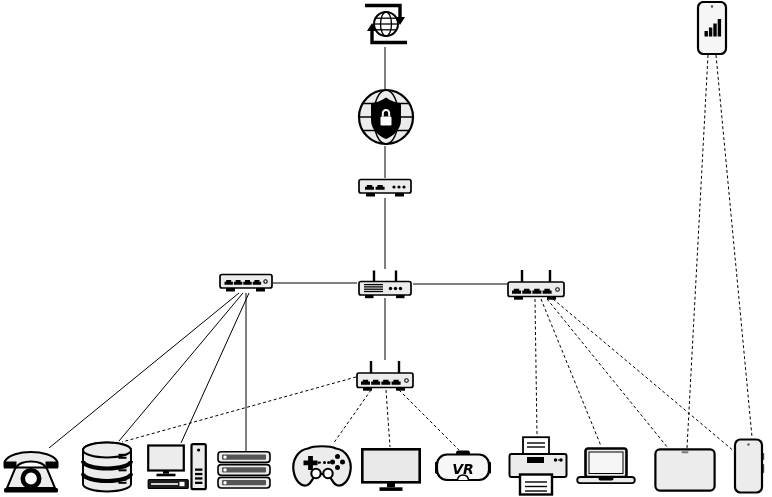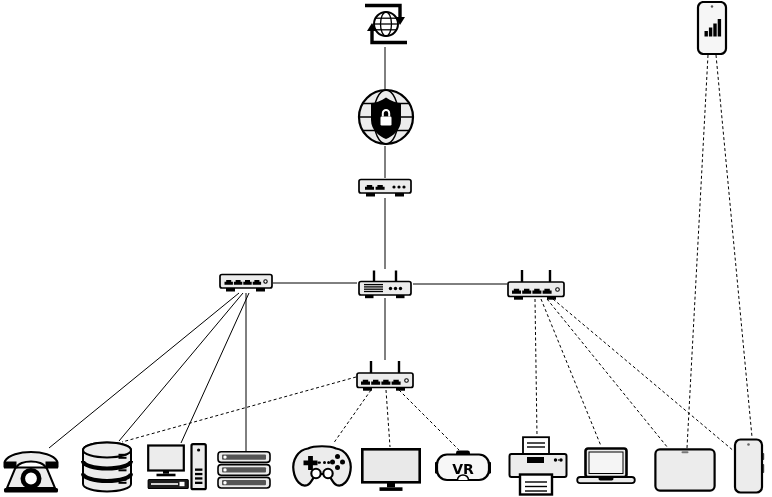--- a/index.html
+++ b/index.html
@@ -1,17 +1,17 @@
 <!DOCTYPE html>
 <html><head>
 <meta charset="utf-8">
 <style>
   html,body{margin:0;padding:0;background:#fff;}
   #canvas{position:relative;width:772px;height:497px;background:#ffffff;overflow:hidden;
-          font-family:"DejaVu Sans", sans-serif;}
+          font-family:"DejaVu Sans", sans-serif;font-style:italic;}
   #edges{position:absolute;left:0;top:0;width:772px;height:497px;}
   #edges line.solid{stroke:#000;stroke-width:1;}
   #edges line.dashed{stroke:#000;stroke-width:1;stroke-dasharray:3 2.5;}
   .node{position:absolute;}
   .node svg{width:100%;height:100%;display:block;}
   .vr-text{font-family:"DejaVu Sans", sans-serif;font-weight:bold;}
 </style>
 </head>
 <body>
 

